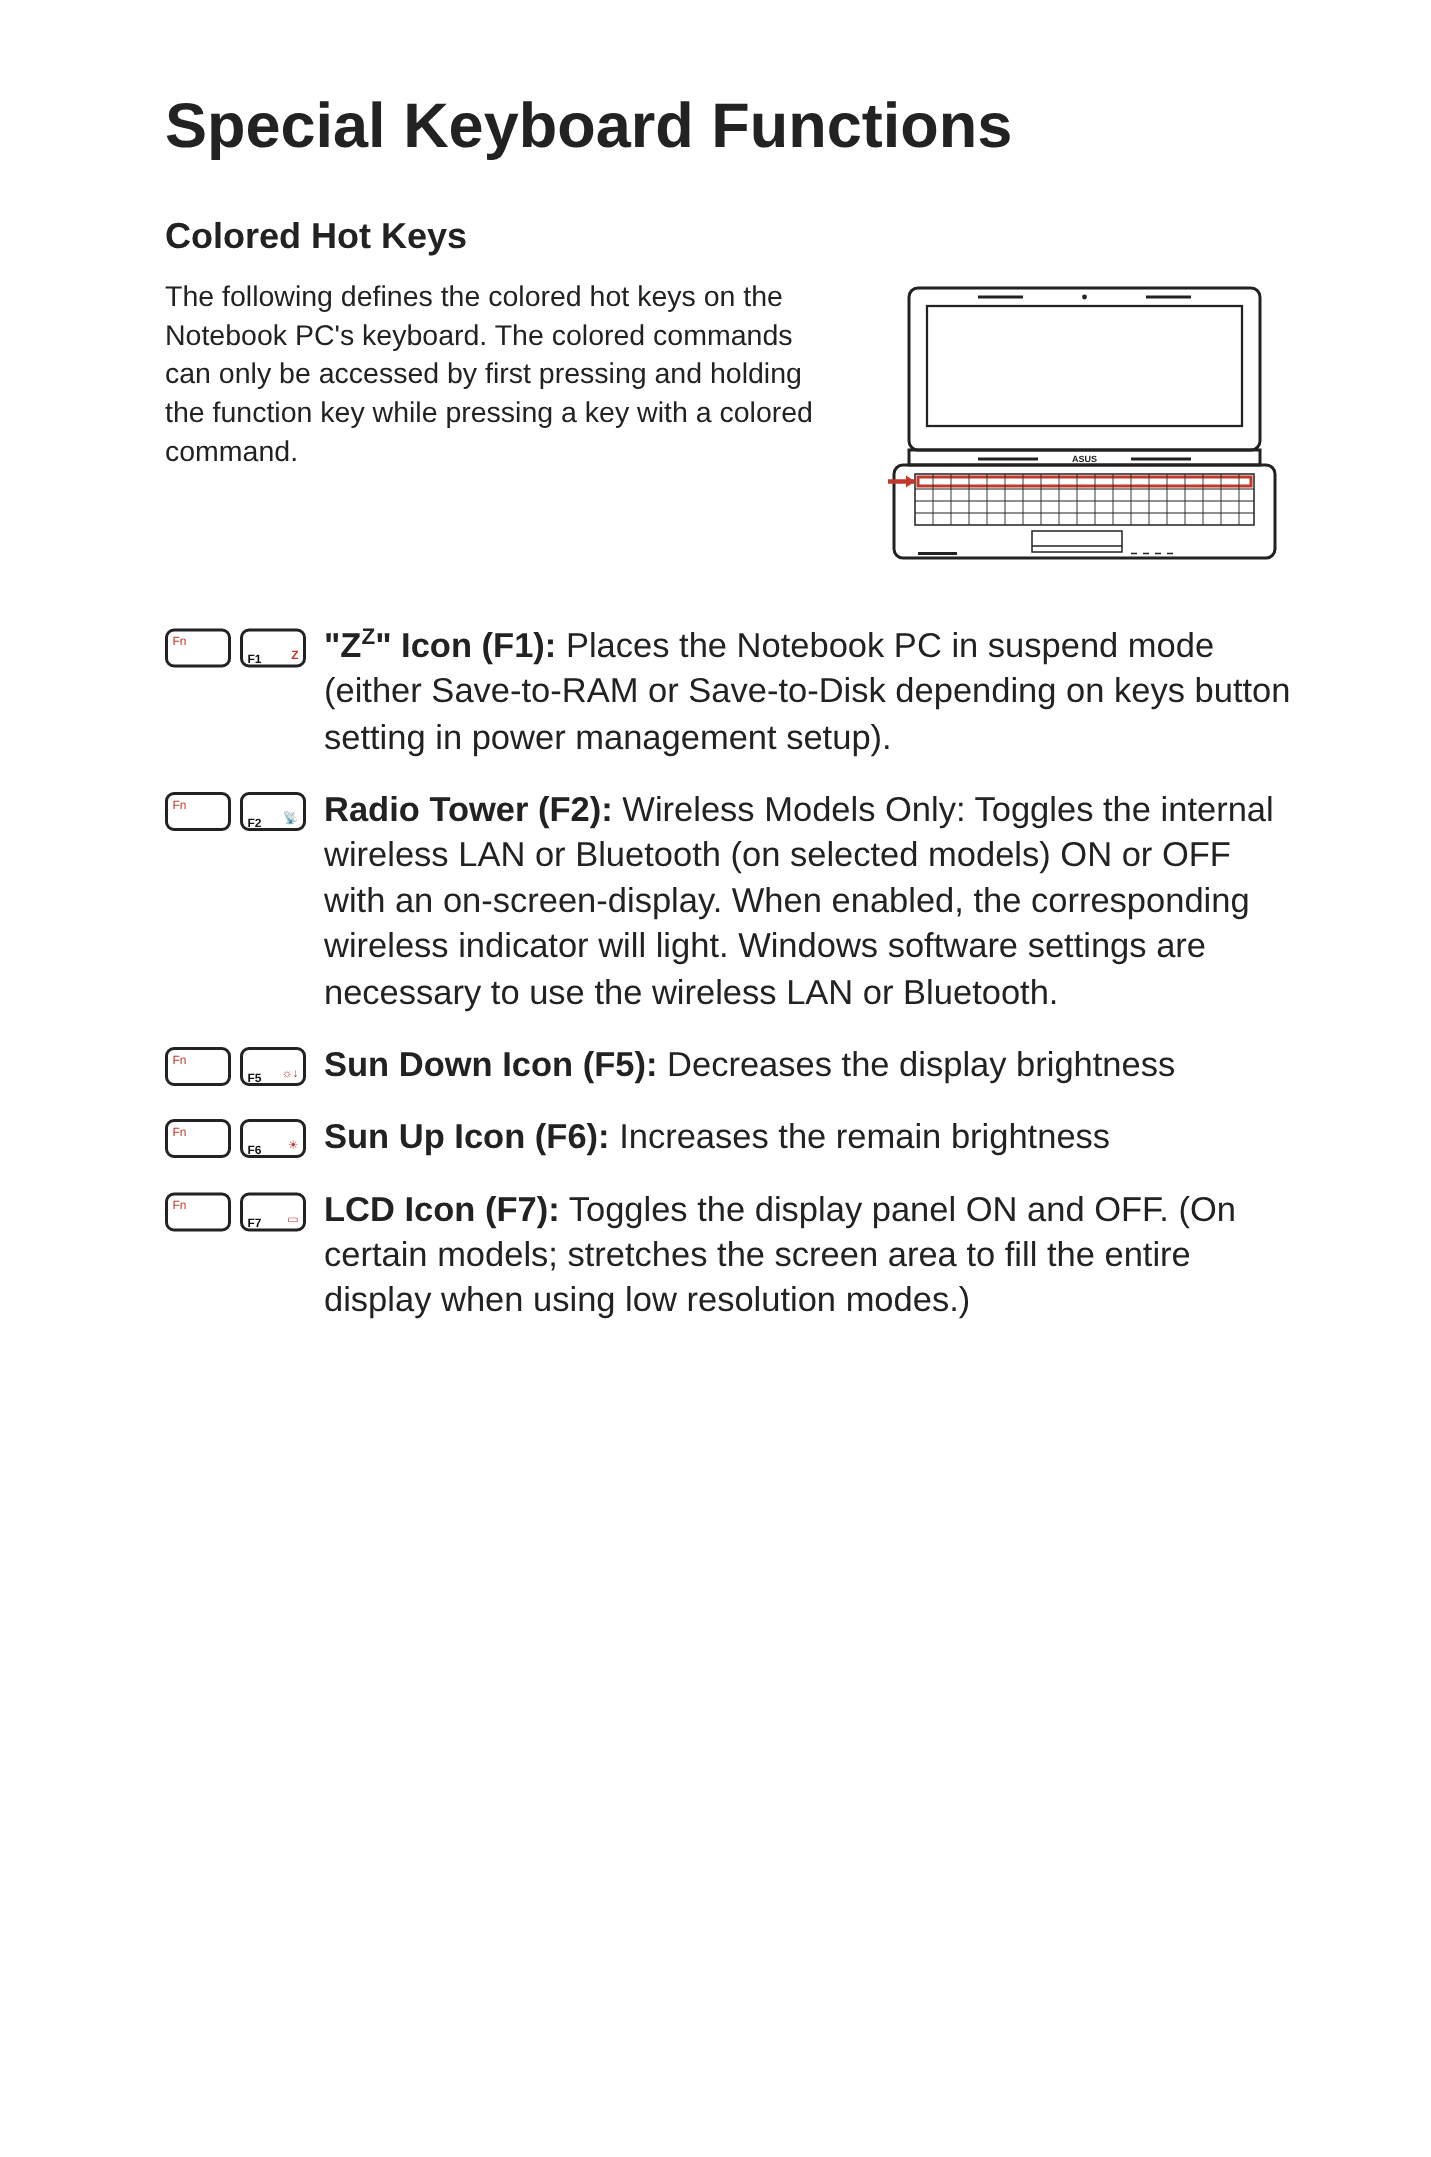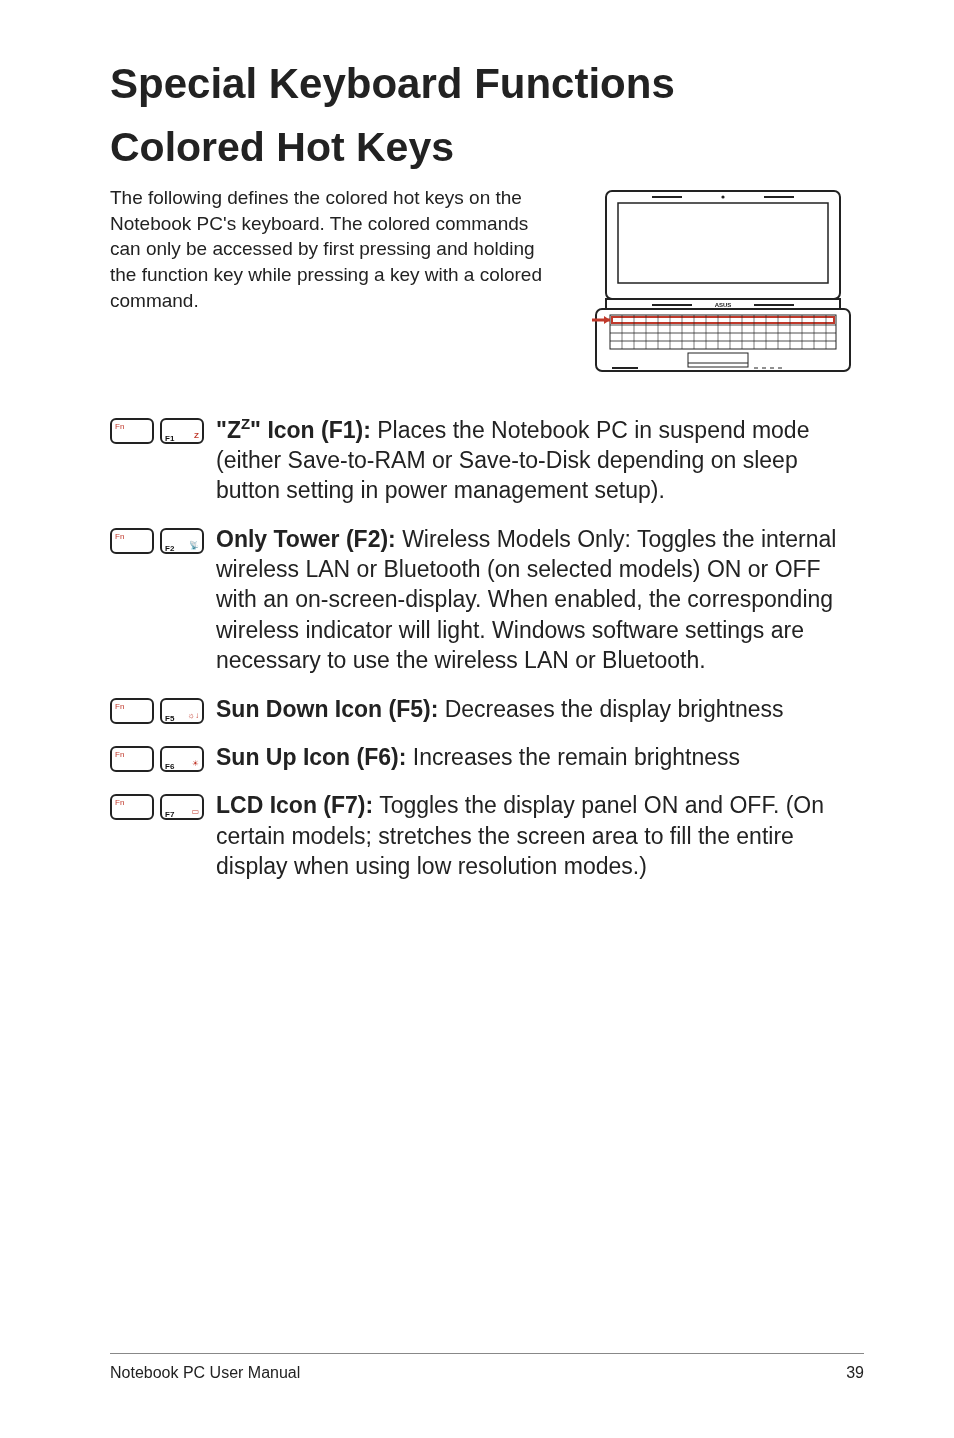--- a/index.html
+++ b/index.html
@@ -1,19 +1,19 @@
 <!DOCTYPE html>
 <html><head>
 <meta charset="utf-8">
 <style>
   * { box-sizing: border-box; margin: 0; padding: 0; }
   html, body { width: 954px; height: 1438px; background: #ffffff; font-family: "Segoe UI", "Myriad Pro", "Helvetica Neue", Arial, sans-serif; color: #222; }
   .page { padding: 60px 90px 50px 110px; position: relative; height: 100%; }
-  h1 { font-size: 42px; font-weight: 800; margin-bottom: 16px; font-family: "Segoe UI", Arial, sans-serif; }
-  h2 { font-size: 41px; font-weight: 700; margin-bottom: 14px; }
+  h1 { font-size: 42px; font-weight: 800; margin-bottom: 36px; font-family: "Segoe UI", Arial, sans-serif; }
+  h2 { font-size: 24px; font-weight: 700; margin-bottom: 14px; }
   .intro-wrap { display: flex; gap: 34px; align-items: flex-start; margin-bottom: 34px; }
   .intro-text { flex: 1; font-size: 19px; line-height: 1.35; }
   .laptop-illustration { width: 282px; height: 195px; flex-shrink: 0; }
   .note-row { display: flex; gap: 22px; align-items: flex-start; border-bottom: 1px solid #888; padding: 6px 0 18px 0; margin-bottom: 34px; margin-left: -4px; }
   .note-icon { width: 54px; height: 54px; flex-shrink: 0; }
   .note-text { flex: 1; font-size: 23px; line-height: 1.32; }
   .fn-list { margin-left: 0; }
   .fn-row { display: flex; gap: 12px; align-items: flex-start; margin-bottom: 18px; }
   .keycaps { display: flex; gap: 6px; flex-shrink: 0; margin-top: 4px; }
   .keycap { width: 44px; height: 26px; border: 2px solid #222; border-radius: 6px; position: relative; background:#fff; }
@@ -103,34 +103,34 @@
     <div class="fn-row">
       <div class="keycaps">
         <div class="keycap">
             <span class="lab tl">Fn</span>
           </div>
         <div class="keycap">
             <span class="lab tl-blk">F1</span>
             <span class="glyph-z">Z</span>
           </div>
       </div>
-      <div class="fn-text"><b>"Z<sup>Z</sup>" Icon (F1):</b><span> Places the Notebook PC in suspend mode (either Save-to-RAM or Save-to-Disk depending on sleep button setting in power management setup).</span></div>
+      <div class="fn-text"><b>"Z<sup>Z</sup>" Icon (F1):</b><span> Places the Notebook PC in suspend mode (either Save-to-RAM or Save-to-Disk depending on keys button setting in power management setup).</span></div>
     </div>
 
     <div class="fn-row">
       <div class="keycaps">
         <div class="keycap">
             <span class="lab tl">Fn</span>
           </div>
         <div class="keycap">
             <span class="lab tl-blk">F2</span>
             <span class="lab br">📡</span>
           </div>
       </div>
-      <div class="fn-text"><b>Only Tower (F2):</b><span> Wireless Models Only: Toggles the internal wireless LAN or Bluetooth (on selected models) ON or OFF with an on-screen-display. When enabled, the corresponding wireless indicator will light. Windows software settings are necessary to use the wireless LAN or Bluetooth.</span></div>
+      <div class="fn-text"><b>Radio Tower (F2):</b><span> Wireless Models Only: Toggles the internal wireless LAN or Bluetooth (on selected models) ON or OFF with an on-screen-display. When enabled, the corresponding wireless indicator will light. Windows software settings are necessary to use the wireless LAN or Bluetooth.</span></div>
     </div>
 
     <div class="fn-row">
       <div class="keycaps">
         <div class="keycap">
             <span class="lab tl">Fn</span>
           </div>
         <div class="keycap">
             <span class="lab tl-blk">F5</span>
             <span class="lab br">☼↓</span>
@@ -160,17 +160,13 @@
         <div class="keycap">
             <span class="lab tl-blk">F7</span>
             <span class="lab br">▭</span>
           </div>
       </div>
       <div class="fn-text"><b>LCD Icon (F7):</b><span> Toggles the display panel ON and OFF. (On certain models; stretches the screen area to fill the entire display when using low resolution modes.)</span></div>
     </div>
 
   </div>
 
-  <div class="footer">
-    <span>Notebook PC User Manual</span>
-    <span>39</span>
-  </div>
 </div>
 
 </body></html>

